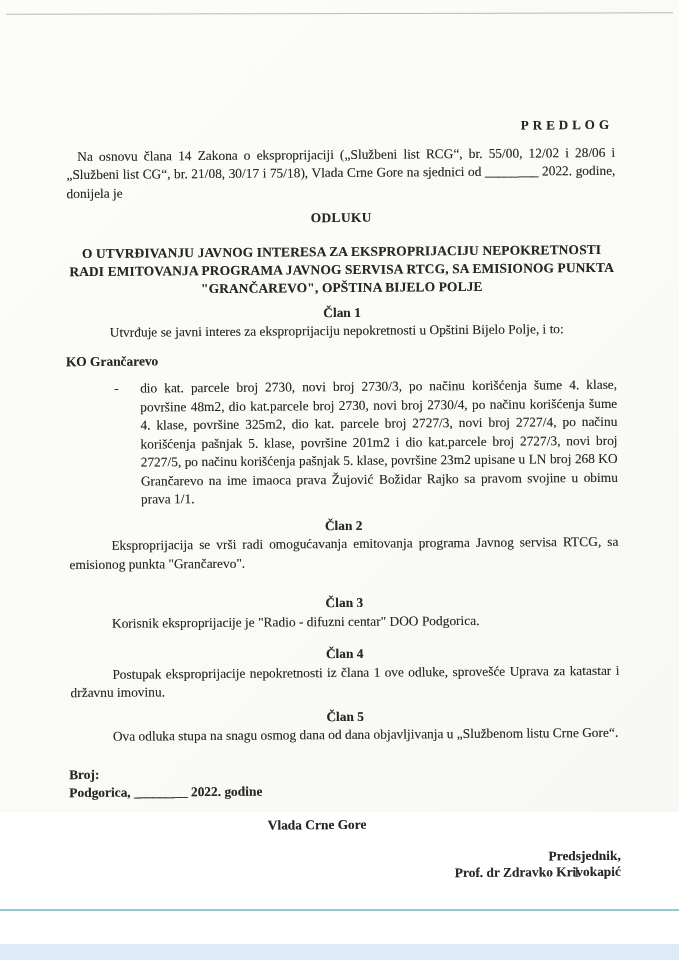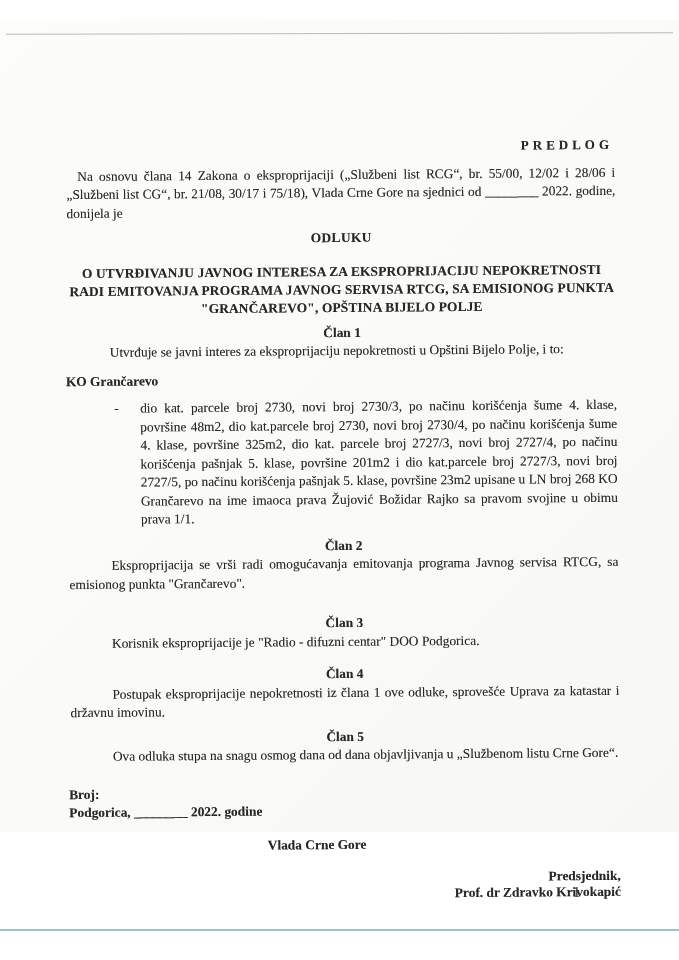--- a/index.html
+++ b/index.html
@@ -5,21 +5,20 @@
   html,body{margin:0;padding:0;}
   body{
     width:679px;height:960px;overflow:hidden;
     background:#ffffff;
     font-family:"Liberation Serif","DejaVu Serif",serif;
   }
   .page{
     position:relative;width:679px;height:812px;
     background:linear-gradient(135deg,#fcfcfa 0%,#fafaf7 55%,#f7f7f4 100%);
     color:#272725;
-    margin-top:20px;
   }
   
   .scan-top-line{
     position:absolute;top:13px;left:6px;right:6px;height:1px;
     background:#b9b9b5;transform:rotate(-0.12deg);
   }
   .scan-teal-line{
     position:absolute;top:909px;left:0;right:0;height:2px;
     background:#85bec7;opacity:.85;
   }

